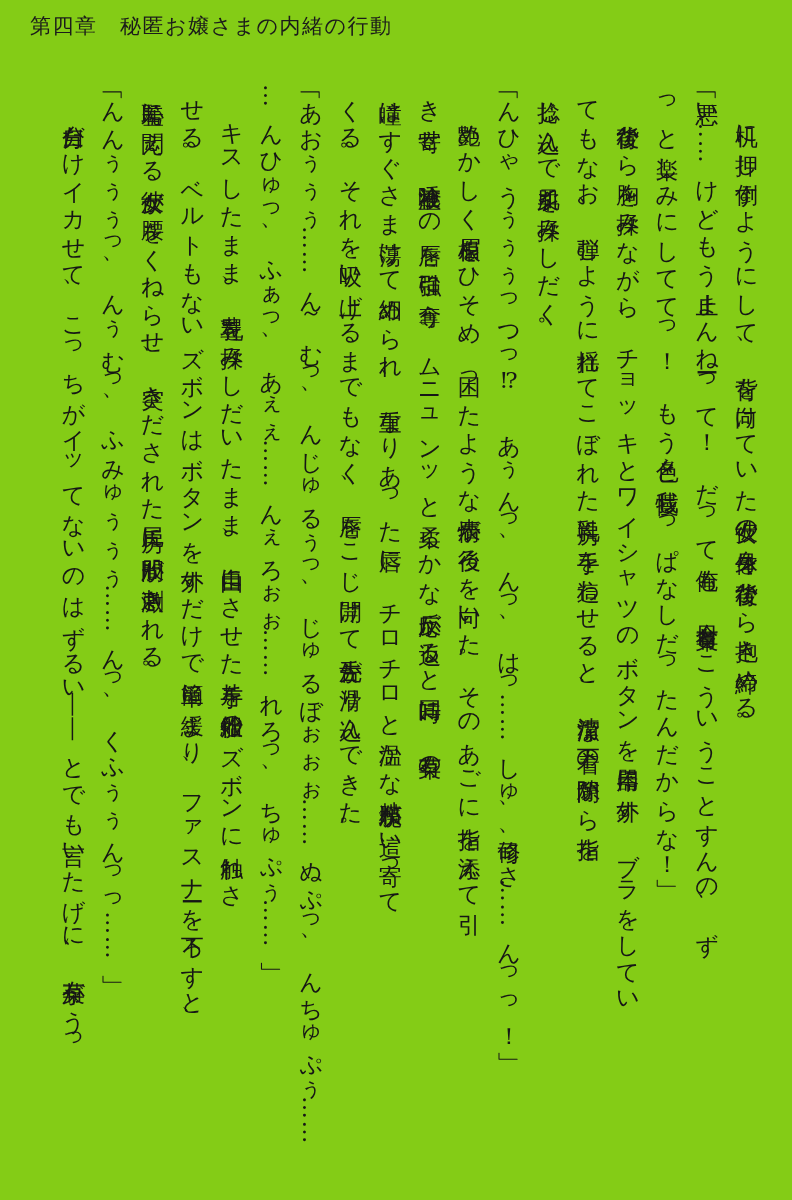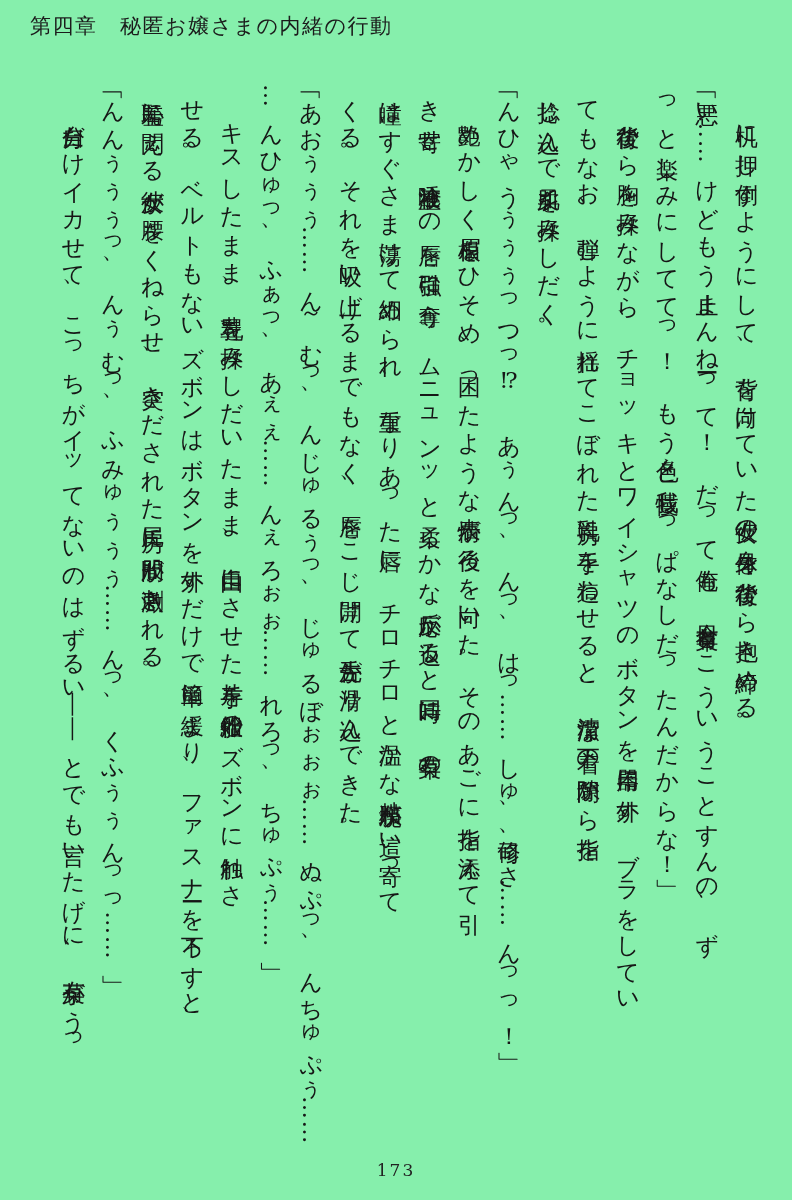--- a/index.html
+++ b/index.html
@@ -5,21 +5,21 @@
   * { margin: 0; padding: 0; box-sizing: border-box; }
   html, body { width: 792px; height: 1200px; }
   body {
     background: #fafaf8;
     font-family: "DejaVu Serif", "Liberation Serif", serif;
   }
   .page {
     position: relative;
     width: 792px;
     height: 1200px;
-    background: #86efac;
+    background: #84cc16;
     color: #161616;
     overflow: hidden;
   }
   .chapter-header {
     position: absolute;
     top: 12px;
     left: 30px;
     font-size: 21px;
     letter-spacing: 1.5px;
     white-space: pre;
@@ -75,14 +75,13 @@
       <p class="">くる。それを吸い上げるまでもなく、唇をこじ開けて舌先が滑り込んできた。</p>
       <p class="">「あおぅぅぅ……ん～むっ、んじゅるぅっ、じゅるぼぉぉぉ……ぬぷっ、んちゅぷぅ……</p>
       <p class="">…んひゅっ、ふぁっ、あぇぇ……んぇろぉぉ……れろっ、ちゅぷぅ……」</p>
       <p class="indent">キスしたまま、豊乳を揉みしだいたまま、自由にさせた片手を給仕服のズボンに触れさ</p>
       <p class="">せる。ベルトもないズボンはボタンを外すだけで簡単に緩まり、ファスナーを下ろすと、</p>
       <p class="">羞恥に悶える彼女が腰をくねらせ、突きだされた尻房に股間が刺激される。</p>
       <p class="">「んんぅぅぅっ、んぅむっ、ふみゅぅぅぅ……んっ、くふぅぅんっっ……」</p>
       <p class="indent">自分だけイカせて、こっちがイッてないのはずるい――とでも言いたげに、有菜がうっ</p>
     </div>
 
-  <div class="page-number">173</div>
 </div>
 
 </body></html>

